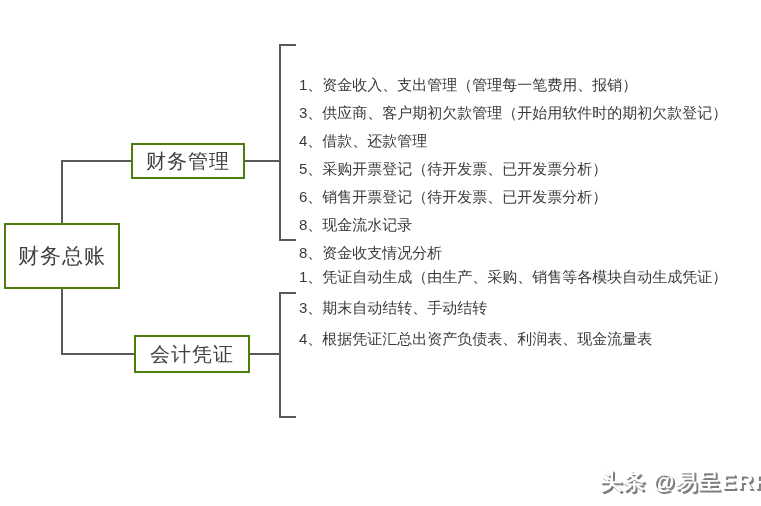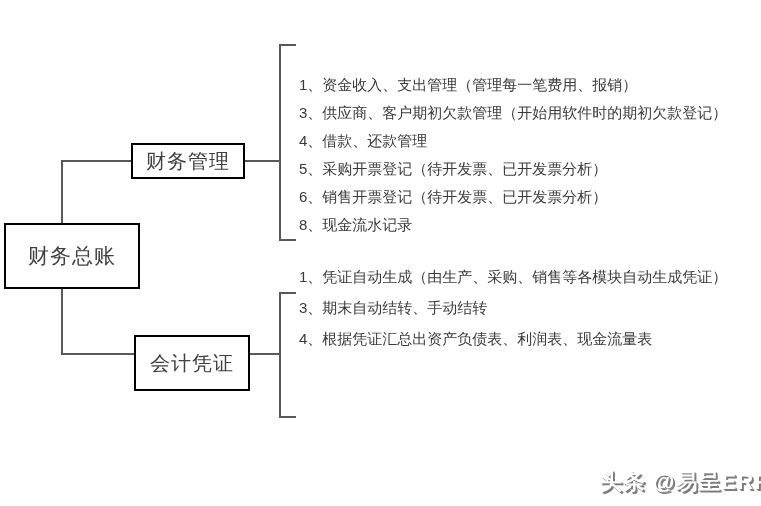--- a/index.html
+++ b/index.html
@@ -11,47 +11,47 @@
     position: relative;
     width: 761px;
     height: 506px;
     background: #ffffff;
     font-family: "Liberation Sans", "DejaVu Sans", sans-serif;
     overflow: hidden;
   }
   .node {
     position: absolute;
     box-sizing: border-box;
-    border: 2px solid #000000;
+    border: 2px solid #4d7c0f;
     background: #ffffff;
     color: #404040;
     display: flex;
     align-items: center;
     justify-content: center;
     letter-spacing: 1px;
   }
   .node-root {
     left: 4px;
     top: 223px;
-    width: 136px;
+    width: 116px;
     height: 66px;
     font-size: 21px;
   }
   .node-branch1 {
     left: 131px;
     top: 143px;
     width: 114px;
     height: 36px;
     font-size: 20px;
   }
   .node-branch2 {
     left: 134px;
     top: 335px;
     width: 116px;
-    height: 56px;
+    height: 38px;
     font-size: 20px;
   }
   .line {
     position: absolute;
     background: #595959;
   }
   .list {
     position: absolute;
     left: 299px;
     color: #3a3a3a;
@@ -105,20 +105,21 @@
     <span>会计凭证</span>
   </div>
 
   <div class="list list-1">
     <div class="item">1、资金收入、支出管理（管理每一笔费用、报销）</div>
     <div class="item">3、供应商、客户期初欠款管理（开始用软件时的期初欠款登记）</div>
     <div class="item">4、借款、还款管理</div>
     <div class="item">5、采购开票登记（待开发票、已开发票分析）</div>
     <div class="item">6、销售开票登记（待开发票、已开发票分析）</div>
     <div class="item">8、现金流水记录</div>
+    <div class="item">8、资金收支情况分析</div>
   </div>
 
   <div class="list list-2">
     <div class="item">1、凭证自动生成（由生产、采购、销售等各模块自动生成凭证）</div>
     <div class="item">3、期末自动结转、手动结转</div>
     <div class="item">4、根据凭证汇总出资产负债表、利润表、现金流量表</div>
   </div>
 
   <div class="watermark">头条 @易呈ERP</div>
 

